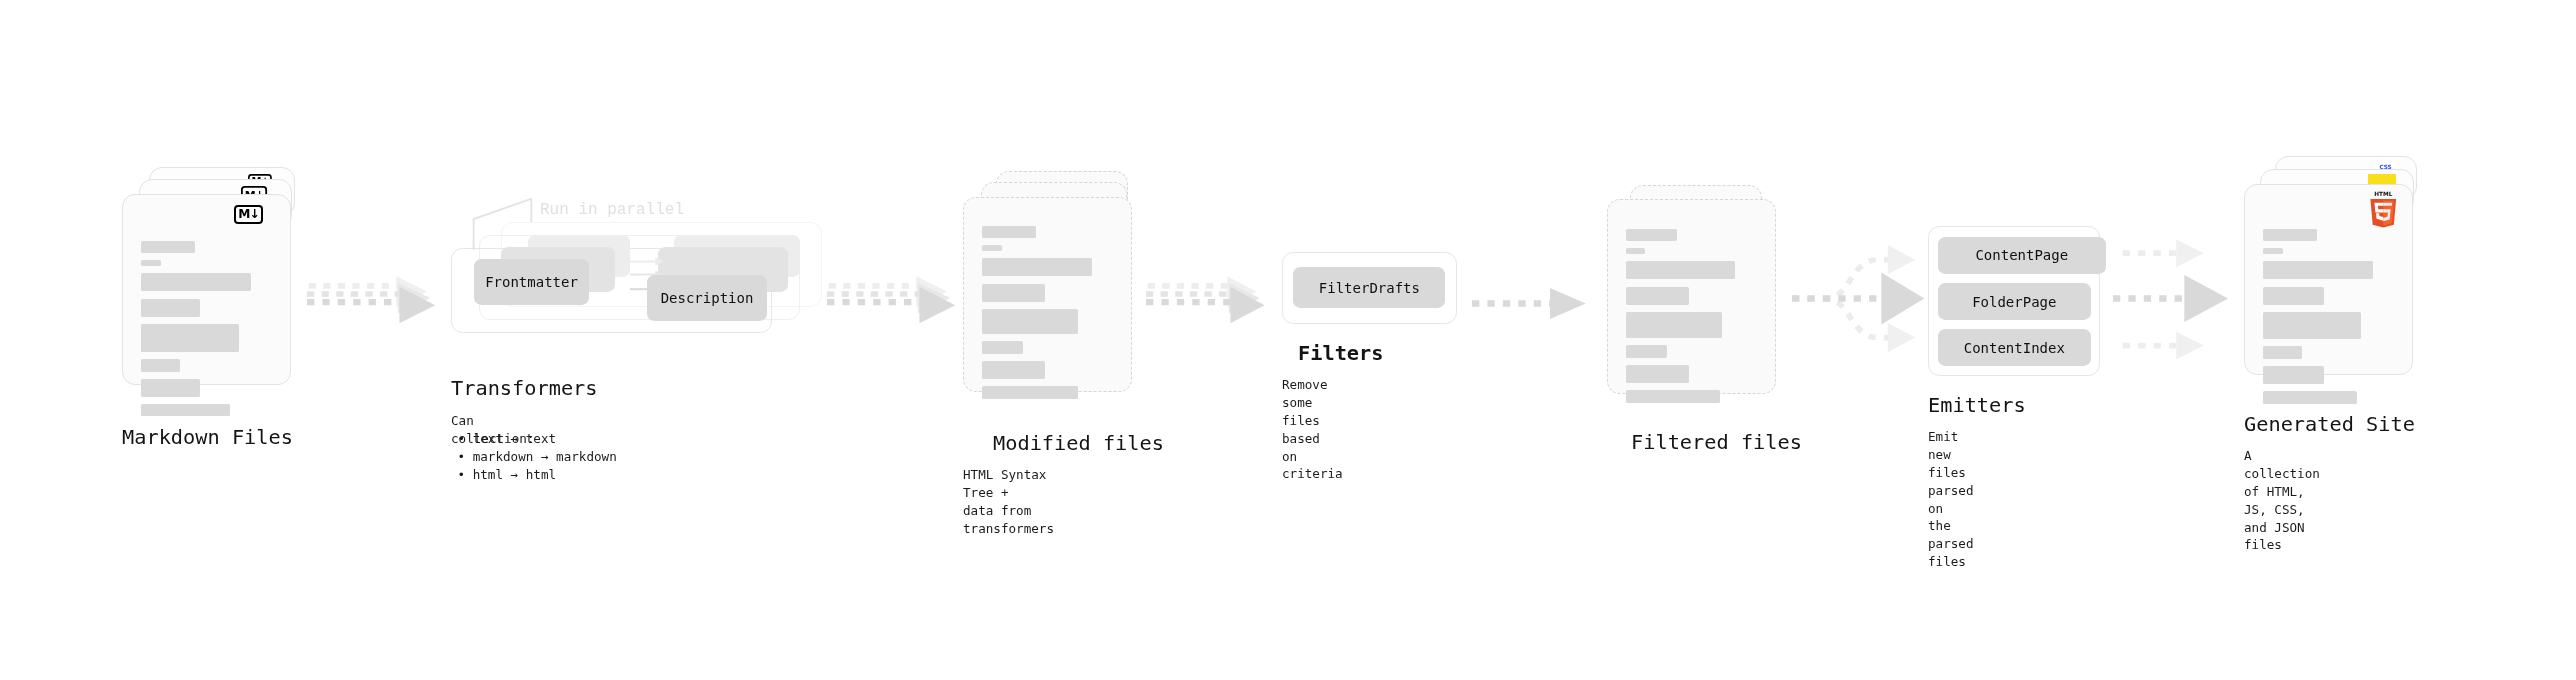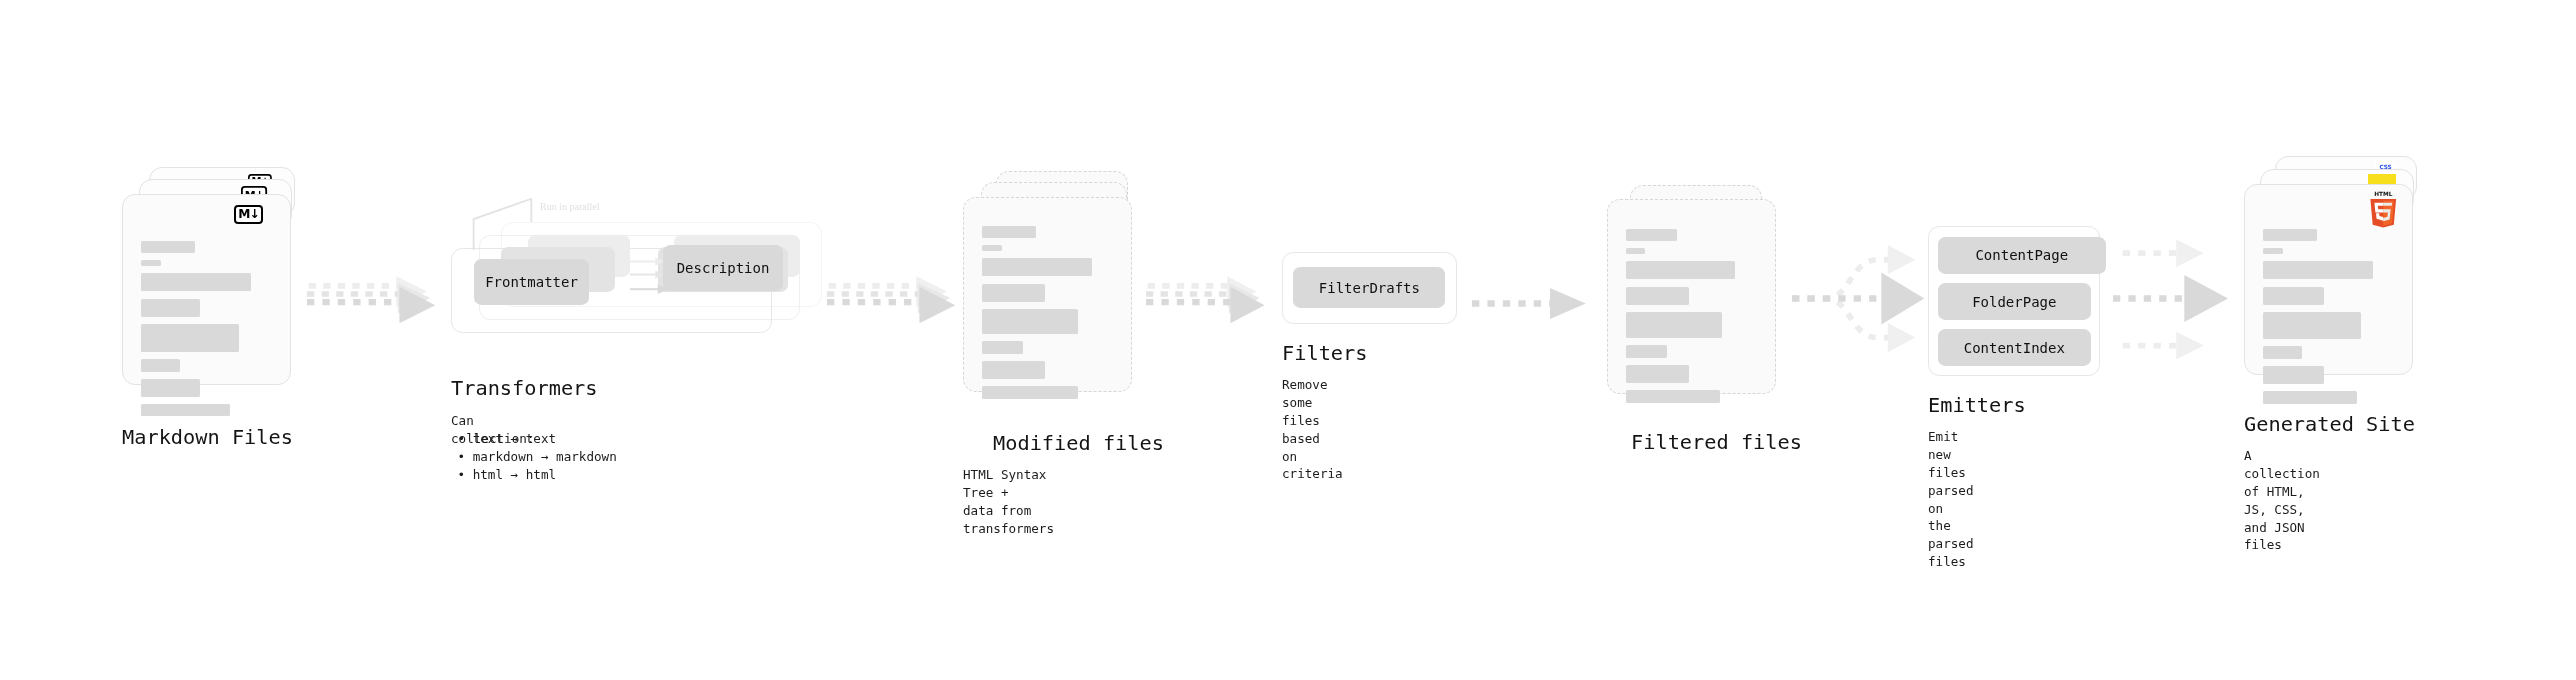--- a/index.html
+++ b/index.html
@@ -86,22 +86,22 @@
     display:flex;align-items:center;justify-content:center;
     font-family:"DejaVu Sans Mono","Liberation Mono",monospace;
     font-size:14px;color:#111;
     box-sizing:border-box;white-space:nowrap;
   }
   .chip.ghost1{background:#e3e3e3;}
   .chip.ghost2{background:#ededed;}
 
   .parallel-label{
     position:absolute;
-    font-family:Liberation Serif, serif;
-    font-size:10px;color:#e0e0e0;white-space:nowrap;
+    font-family:Liberation Mono, monospace;
+    font-size:16px;color:#e0e0e0;white-space:nowrap;
   }
 
   svg{overflow:visible;}
 </style>
 </head>
 <body>
 
 <div class="stage">
 
   <div class="node" style="left:122px;top:167px;">
@@ -163,21 +163,21 @@
         <line x1="0" y1="8" x2="33" y2="8" stroke="#ececec" stroke-width="2.4"></line>
         <polygon points="31,3 42,8 31,13" fill="#ececec"></polygon>
         <line x1="0" y1="24" x2="33" y2="24" stroke="#e6e6e6" stroke-width="2.4"></line>
         <polygon points="31,19 42,24 31,29" fill="#e6e6e6"></polygon>
         <line x1="0" y1="42" x2="36" y2="42" stroke="#d9d9d9" stroke-width="2.4"></line>
         <polygon points="34,36 47,42 34,48" fill="#d9d9d9"></polygon>
       </g>
     </svg>
 
     <div class="chip" style="left:23px;top:66px;width:115px;height:46px;">Frontmatter</div>
-    <div class="chip" style="left:196px;top:52px;width:120px;height:46px;margin-left:16px;">Description</div>
+    <div class="chip" style="left:196px;top:82px;width:120px;height:46px;">Description</div>
 
     <div class="cap-title" style="position:absolute;left:0px;top:183px;">Transformers</div>
     <div class="cap-sub" style="position:absolute;left:0px;top:219px;">Can collection:</div>
     <div class="cap-list" style="position:absolute;left:0px;top:237px;">
       <div class="bullet-row"><span>• </span><span>text → text</span></div>
       <div class="bullet-row"><span>• </span><span>markdown → markdown</span></div>
       <div class="bullet-row"><span>• </span><span>html → html</span></div>
     </div>
   </div>
 
@@ -227,21 +227,21 @@
     <polygon points="102,8 140,27 102,46" fill="#e8e8e8"></polygon>
     <g fill="none" stroke="#d9d9d9" stroke-width="8" stroke-dasharray="9 10">
       <line x1="0" y1="32" x2="112" y2="32"></line>
     </g>
     <polygon points="104,13 146,36 104,58" fill="#d9d9d9"></polygon>
   </svg>
 
   <div class="node" style="left:1282px;top:252px;">
     <div class="plugin-frame" style="left:0px;top:0px;width:175px;height:72px;"></div>
     <div class="chip" style="left:11.4px;top:15.4px;width:152px;height:41px;">FilterDrafts</div>
-    <div class="cap-title" style="position:absolute;left:0px;top:89px;">Filters</div>
+    <div class="cap-title" style="position:absolute;left:16px;top:89px;font-weight:bold;">Filters</div>
     <div class="cap-sub" style="position:absolute;left:0px;top:124px;">Remove some files based
 on criteria</div>
   </div>
 
   <svg style="position:absolute;left:1472px;top:288px;" width="130" height="32.5" viewBox="0 0 160 40">
     <g fill="none" stroke="#d9d9d9" stroke-width="8" stroke-dasharray="9 10">
       <line x1="0" y1="19" x2="104" y2="19"></line>
     </g>
     <polygon points="96,0 140,19 96,38" fill="#d9d9d9"></polygon>
   </svg>

